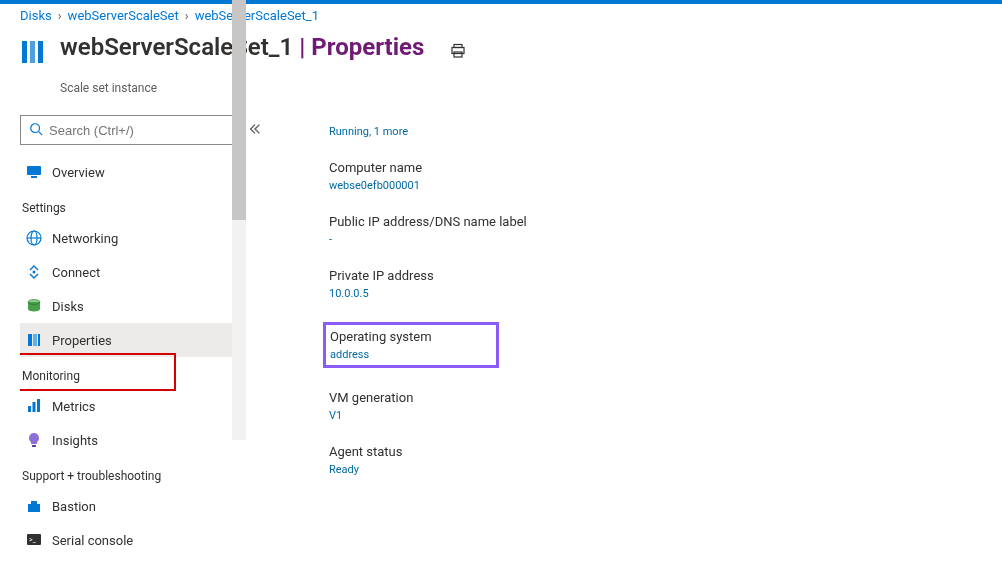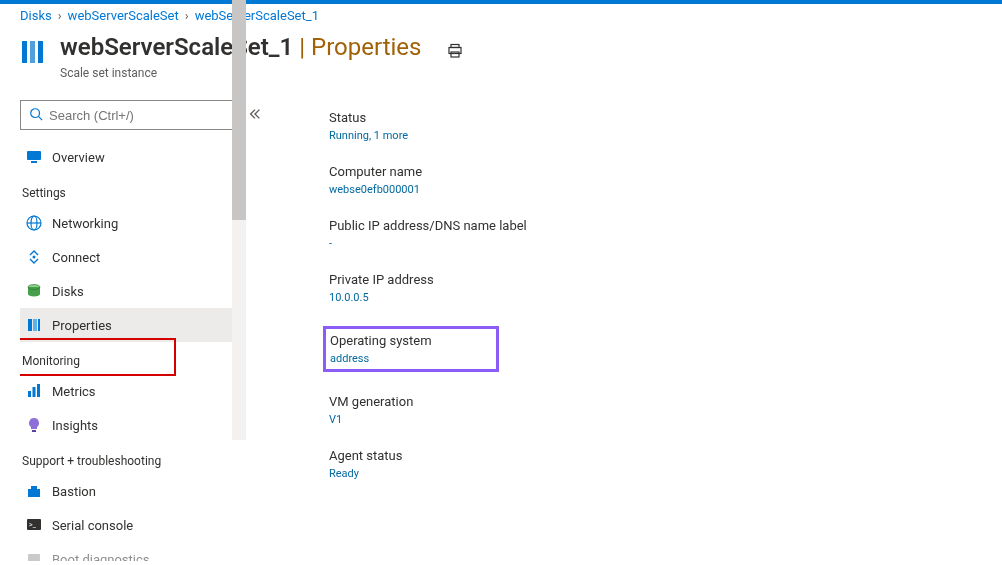--- a/index.html
+++ b/index.html
@@ -25,22 +25,22 @@
   .breadcrumb .sep { color: #605e5c; }
   .header {
     padding: 10px 20px 6px 20px;
     display: flex;
     align-items: flex-start;
     gap: 14px;
   }
   .header .logo-icon { flex: 0 0 auto; margin-top: 6px; }
   .header .title-block { display: flex; flex-direction: column; }
   .header h1 { font-size: 24px; font-weight: 600; color: #323130; display: flex; align-items: baseline; gap: 6px; }
-  .header h1 .thin { font-weight: 400; color: #a16207; }
-  .header .subtitle { font-size: 12px; color: #605e5c; margin-top: 5px; }
+  .header h1 .thin { font-weight: 700; color: #701a75; }
+  .header .subtitle { font-size: 12px; color: #605e5c; margin-top: 20px; }
   .header .print-icon { margin-left: 12px; margin-top: 10px; color: #323130; cursor: pointer; }
   .body-row { display: flex; padding: 14px 0 0 20px; height: calc(100% - 90px); }
   .sidebar { width: 225px; flex: 0 0 225px; display: flex; flex-direction: column; position: relative; }
   .search-wrap { display: flex; align-items: center; gap: 10px; margin-bottom: 10px; }
   .search-box {
     flex: 1;
     border: 1px solid #8a8886;
     height: 30px;
     display: flex;
     align-items: center;
@@ -232,21 +232,20 @@
 
       <div class="red-box red-box-props"></div>
     </div>
   </div>
 
   <div class="scrollbar-track"></div>
   <div class="scrollbar-thumb"></div>
 
   <div class="main">
     <div class="prop">
-      <div class="label">Status</div>
       <div class="value">Running, 1 more</div>
     </div>
     <div class="prop">
       <div class="label">Computer name</div>
       <div class="value">webse0efb000001</div>
     </div>
     <div class="prop">
       <div class="label">Public IP address/DNS name label</div>
       <div class="value">-</div>
     </div>

